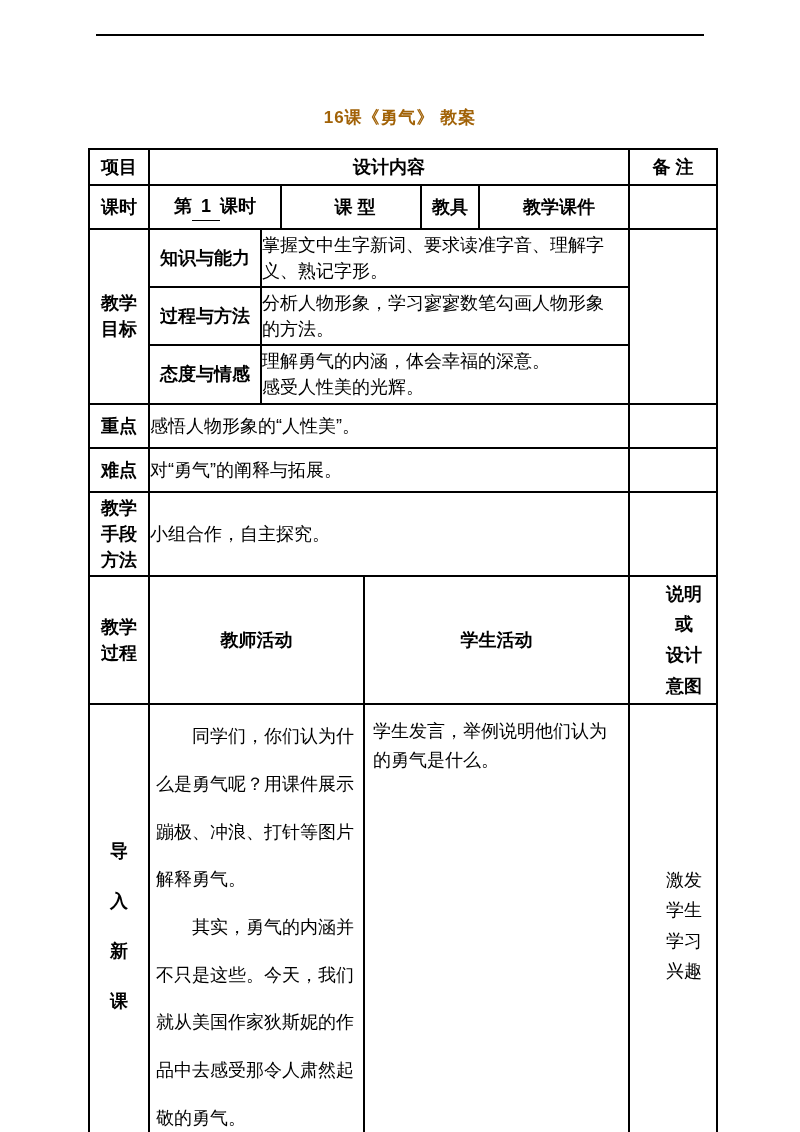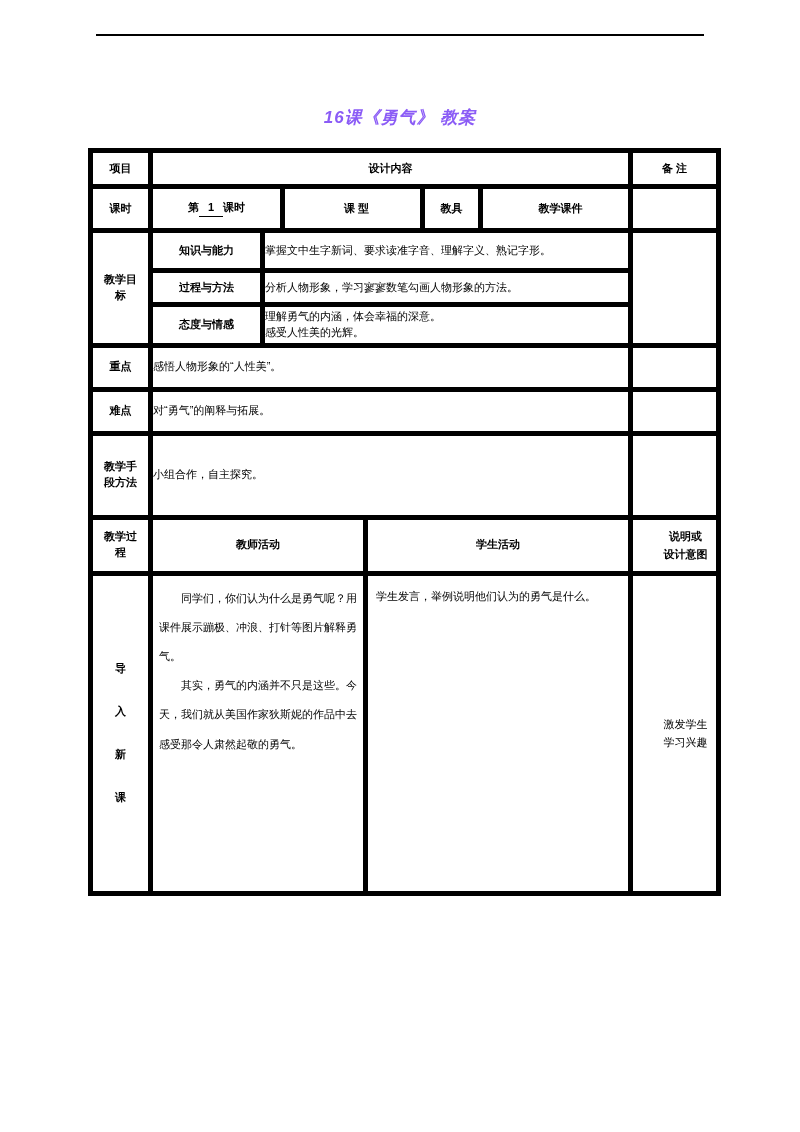--- a/index.html
+++ b/index.html
@@ -7,21 +7,21 @@
   body { font-family:"Liberation Sans", sans-serif; color:#000; }
   .page { position:relative; width:800px; height:1132px; background:#fff; overflow:hidden; }
 
   .top-rule { position:absolute; left:96px; top:34px; width:608px; height:2px; background:#000; }
 
   .doc-title { position:absolute; top:106px; left:0; width:100%; margin:0;
                text-align:center; font-size:17px; font-weight:bold; color:#ff0000; letter-spacing:1px; }
 
   table.lesson-table { position:absolute; left:88px; top:148px; width:628px;
                        border-collapse:collapse; table-layout:fixed; }
-  td { border:5px solid #000000; font-size:11px; padding:2px 6px; vertical-align:middle;
+  td { border:2px solid #000000; font-size:18px; padding:2px 6px; vertical-align:middle;
        overflow:hidden; line-height:1.45; word-break:break-all; }
   .lbl { font-weight:bold; }
   .center { text-align:center; }
   .left { text-align:center; }
   .pre { white-space:pre-line; }
 
   tr.r1 td { height:36px; }
   tr.r2 td { height:44px; }
   tr.r3 td { height:40px; }
   tr.r4 td { height:34px; }
@@ -45,21 +45,21 @@
   td.student { vertical-align:top; padding:12px 8px 4px 8px; line-height:1.6; }
   .note-cell { text-align:center; line-height:1.7;padding-left:28px; }
 </style>
 </head>
 <body>
 
 <div class="page">
 
   <div class="top-rule"></div>
 
-  <h1 class="doc-title" style="color: #8b5cf6; font-style: italic;">16课《勇气》 教案</h1>
+  <h1 class="doc-title" style="color: #a16207;">16课《勇气》 教案</h1>
 
   <table class="lesson-table">
     <colgroup>
       <col style="width:60px">
         <col style="width:112px">
         <col style="width:20px">
         <col style="width:83px">
       <col style="width:57px">
         <col style="width:58px">
         <col style="width:150px">

